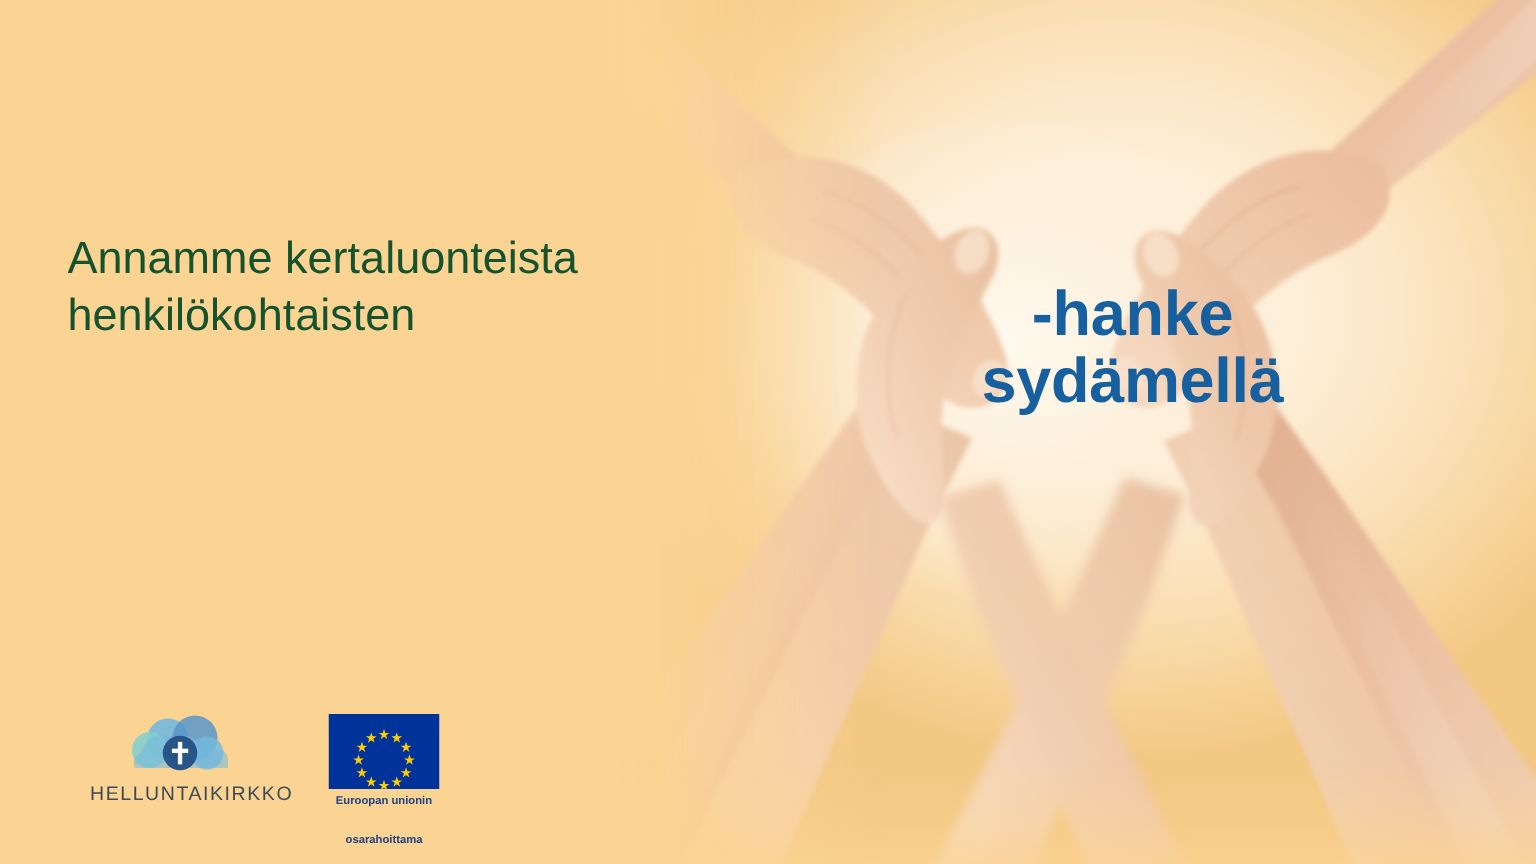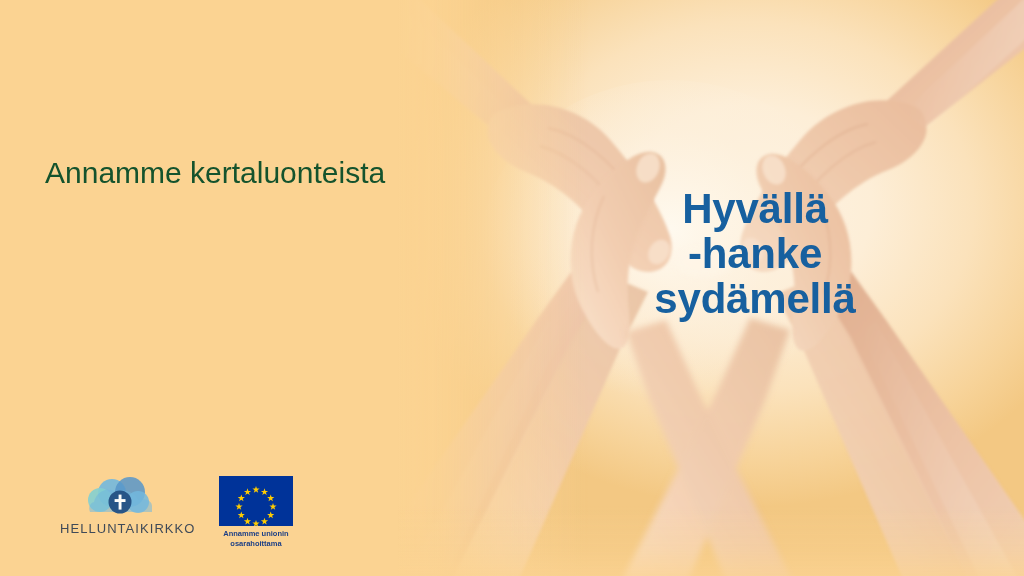--- a/index.html
+++ b/index.html
@@ -181,27 +181,27 @@
       </g>
 
       <ellipse cx="306" cy="262" rx="30" ry="16" fill="#fff6e8" opacity="0.5" filter="url(#softer)"></ellipse>
     </svg>
 
     <div class="photo-feather-l"></div>
     <div class="photo-feather-b"></div>
   </div>
 
   <div class="heading">
-    <span class="hl">Hyvällä</span>
     <span class="hl">-hanke</span>
     <span class="hl">sydämellä</span>
   </div>
 
   <div class="body-copy">
     <span class="bl">Annamme kertaluonteista</span>
+    <span class="bl">henkilökohtaisten</span>
   </div>
 
   <div class="logos">
 
     <div class="logo logo-church">
       <svg class="mark" viewBox="0 0 124 42">
         <g opacity="0.95">
           <circle cx="52" cy="17" r="14" fill="#6cb7e2" opacity="0.9"></circle>
           <circle cx="70" cy="16" r="15" fill="#4f93cd" opacity="0.85"></circle>
           <circle cx="40" cy="24" r="12" fill="#7ecfd4" opacity="0.9"></circle>
@@ -226,19 +226,19 @@
           <polygon points="51.7,35.5 52.6,38.1 55.3,38.1 53.1,39.7 53.9,42.3 51.7,40.7 49.5,42.3 50.3,39.7 48.1,38.1 50.8,38.1"></polygon>
           <polygon points="45.5,41.7 46.4,44.3 49.1,44.3 46.9,45.9 47.7,48.5 45.5,46.9 43.3,48.5 44.1,45.9 41.9,44.3 44.6,44.3"></polygon>
           <polygon points="37,44.0 37.9,46.6 40.6,46.6 38.4,48.2 39.2,50.8 37,49.2 34.8,50.8 35.6,48.2 33.4,46.6 36.1,46.6"></polygon>
           <polygon points="28.5,41.7 29.4,44.3 32.1,44.3 29.9,45.9 30.7,48.5 28.5,46.9 26.3,48.5 27.1,45.9 24.9,44.3 27.6,44.3"></polygon>
           <polygon points="22.3,35.5 23.2,38.1 25.9,38.1 23.7,39.7 24.5,42.3 22.3,40.7 20.1,42.3 20.9,39.7 18.7,38.1 21.4,38.1"></polygon>
           <polygon points="20.0,27.0 20.9,29.6 23.6,29.6 21.4,31.2 22.2,33.8 20.0,32.2 17.8,33.8 18.6,31.2 16.4,29.6 19.1,29.6"></polygon>
           <polygon points="22.3,18.5 23.2,21.1 25.9,21.1 23.7,22.7 24.5,25.3 22.3,23.7 20.1,25.3 20.9,22.7 18.7,21.1 21.4,21.1"></polygon>
           <polygon points="28.5,12.3 29.4,14.9 32.1,14.9 29.9,16.5 30.7,19.1 28.5,17.5 26.3,19.1 27.1,16.5 24.9,14.9 27.6,14.9"></polygon>
         </g>
       </svg>
-      <span class="cap">Annamme unionin</span>
-      <span class="cap" style="margin-top:0">osarahoittama</span>
+      <span class="cap">Euroopan unionin</span>
+      <span class="cap" style="margin-top:16px">osarahoittama</span>
     </div>
 
   </div>
 
 </div>
 
 </body></html>

